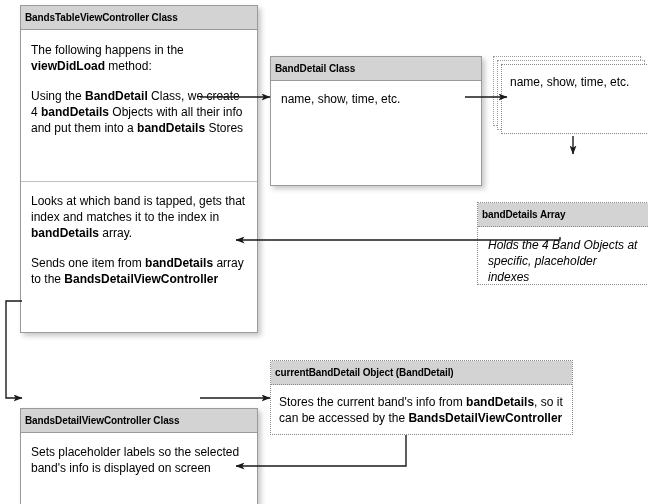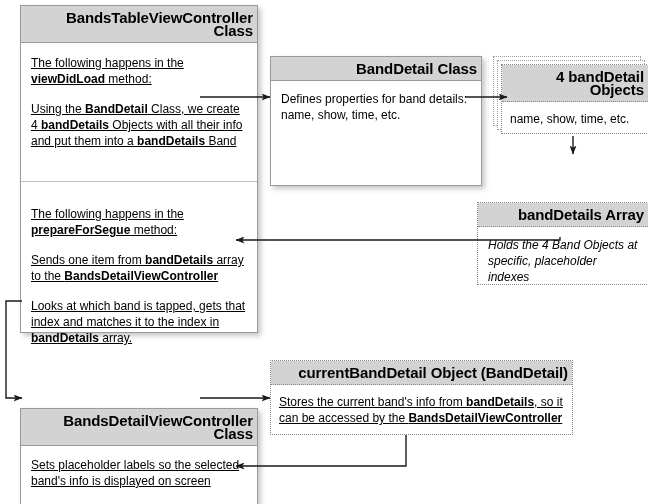--- a/index.html
+++ b/index.html
@@ -25,43 +25,42 @@
   }
   .box.solid {
     border: 1px solid #9a9a9a;
     box-shadow: 3px 3px 5px rgba(0,0,0,0.22);
   }
   .box.dotted {
     border: 1px dotted #8a8a8a;
   }
   .hdr {
     background: #d3d3d3;
-    text-align: right;
+    text-align: left;
     font-weight: bold;
-    font-size: 15px;
+    font-size: 10px;
     line-height: 13px;
     letter-spacing: -0.1px;
     padding: 5px 4px 5px 4px;
     box-sizing: border-box;
   }
   .box.solid > .hdr {
     border-bottom: 1px solid #9a9a9a;
   }
   .box.dotted > .hdr {
     border-bottom: 1px dotted #8a8a8a;
   }
   .body {
     padding: 8px 10px 8px 10px;
     box-sizing: border-box;
     font-size: 12px;
     line-height: 16px;
   }
   .body p {
     margin: 0 0 14px 0;
-    text-decoration: underline;
   }
   .body p:last-child { margin-bottom: 0; }
   .body b { font-weight: bold; }
 
   
   .section-divider {
     position: absolute;
     left: 0;
     right: 0;
     height: 0;
@@ -86,45 +85,42 @@
 </style>
 </head>
 <body>
 
 <div class="box solid" id="box-table-vc" style="left:20px; top:5px; width:238px; height:328px;">
 
   <div class="hdr">BandsTableViewController Class</div>
 
   <div class="body" style="height:150px; padding-top:12px;">
     <p><span>The following happens in the </span><b>viewDidLoad</b><span> method:</span></p>
-    <p><span>Using the </span><b>BandDetail</b><span> Class, we create 4 </span><b>bandDetails</b><span> Objects with all their info and put them into a </span><b>bandDetails</b><span> Band</span></p>
+    <p><span>Using the </span><b>BandDetail</b><span> Class, we create 4 </span><b>bandDetails</b><span> Objects with all their info and put them into a </span><b>bandDetails</b><span> Stores</span></p>
   </div>
 
   <div class="section-divider" style="top:175px;"></div>
 
   <div class="body" style="padding-top:13px;">
-    <p><span>The following happens in the </span><b>prepareForSegue</b><span> method:</span></p>
+    <p><span>Looks at which band is tapped, gets that index and matches it to the index in </span><b>bandDetails</b><span> array.</span></p>
     <p><span>Sends one item from </span><b>bandDetails</b><span> array to the </span><b>BandsDetailViewController</b></p>
-    <p><span>Looks at which band is tapped, gets that index and matches it to the index in </span><b>bandDetails</b><span> array.</span></p>
   </div>
 </div>
 
 <div class="box solid" id="box-band-detail-class" style="left:270px; top:56px; width:212px; height:130px;">
   <div class="hdr">BandDetail Class</div>
   <div class="body" style="padding-top:10px;">
-    <div>Defines properties for band details:</div>
     <div>name, show, time, etc.</div>
   </div>
 </div>
 
 <div class="stack-layer" style="left:493px; top:56px;  width:148px; height:70px;"></div>
 <div class="stack-layer" style="left:497px; top:60px;  width:148px; height:70px;"></div>
 
 <div class="box dotted" id="box-band-detail-objects" style="left:501px; top:64px; width:148px; height:70px;">
-  <div class="hdr">4 bandDetail Objects</div>
   <div class="body" style="padding-top:9px; padding-left:8px;">name, show, time, etc.</div>
 </div>
 
 <div class="box dotted" id="box-band-details-array" style="left:477px; top:154px; width:172px; height:83px;margin-top:48px;">
   <div class="hdr">bandDetails Array</div>
   <div class="body" style="padding-top:10px;font-style:italic;">
     <div>Holds the 4 Band Objects at</div>
     <div>specific, placeholder indexes</div>
   </div>
 </div>

